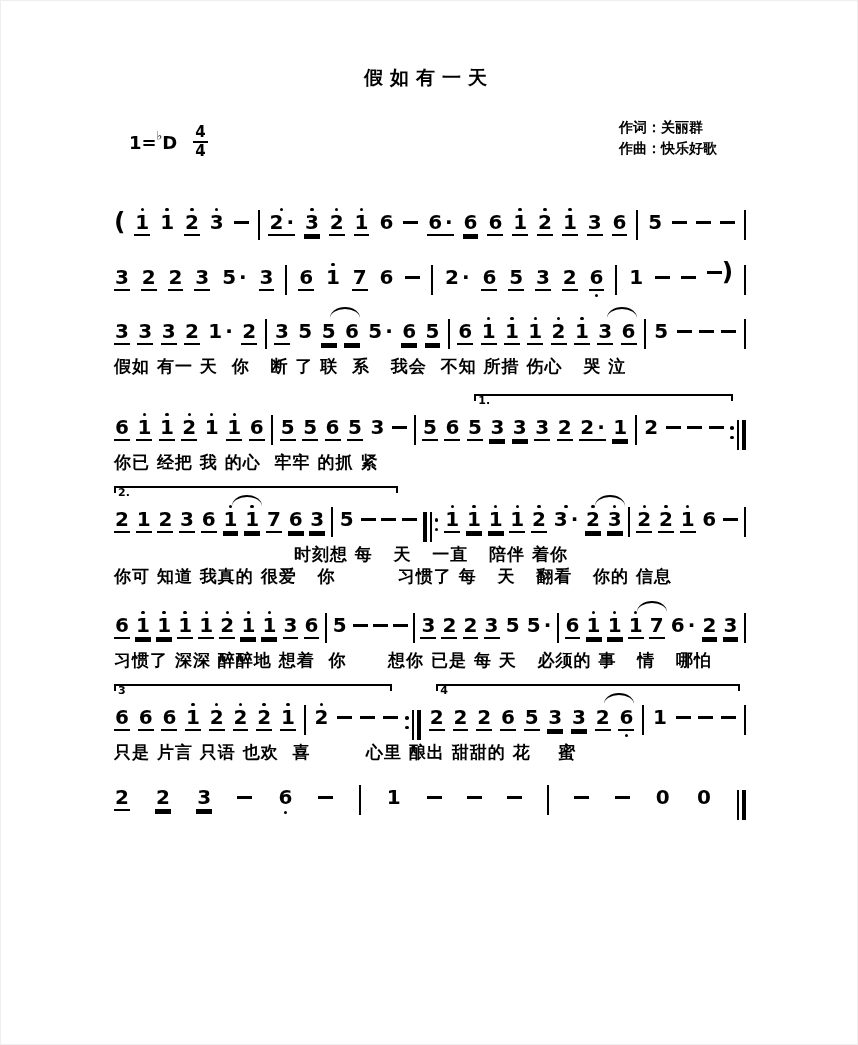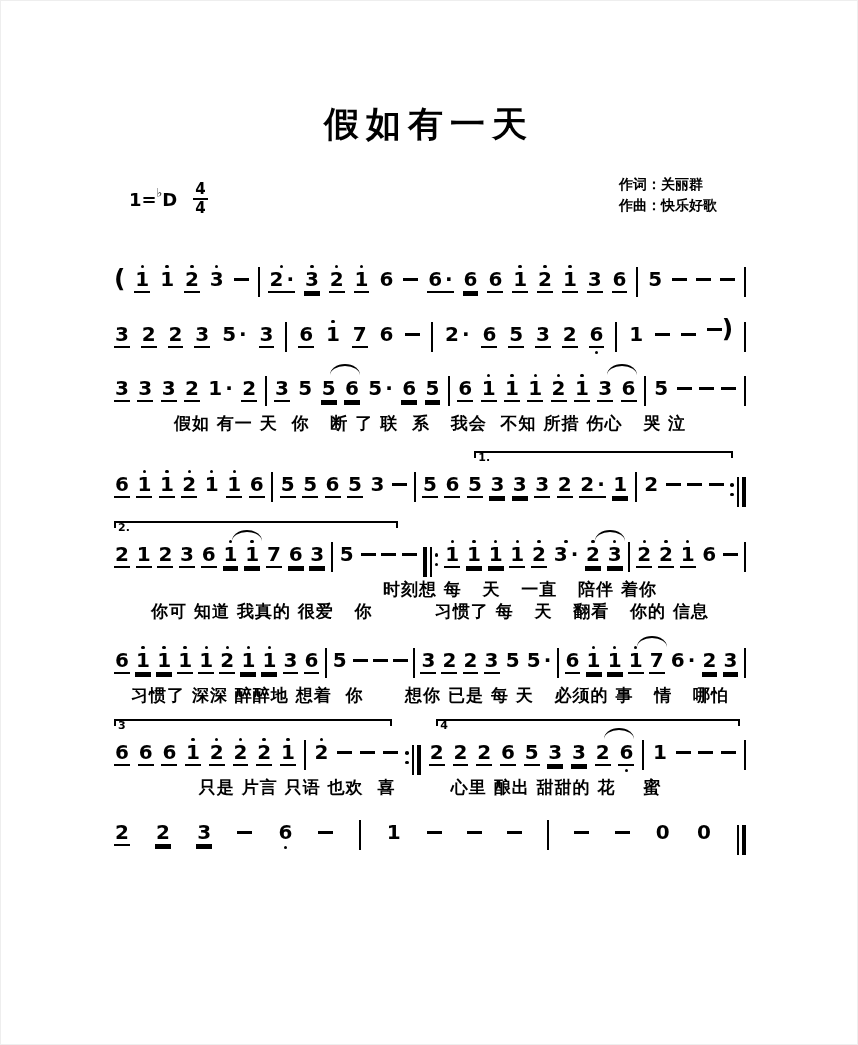--- a/index.html
+++ b/index.html
@@ -2,22 +2,22 @@
 <html><head>
 <meta charset="utf-8">
 <style>
   html,body{margin:0;padding:0;background:#fff;}
   .page{
     width:858px;height:1045px;background:#ffffff;position:relative;
     font-family:"DejaVu Sans",sans-serif;color:#000;overflow:hidden;
     box-sizing:border-box;border:1px solid #eee;
   }
   .title{
-    text-align:center;margin:0;padding-top:100px;
-    font-size:35px;font-weight:bold;letter-spacing:7px;
+    text-align:center;margin:0;padding-top:64px;
+    font-size:19px;font-weight:bold;letter-spacing:7px;
   }
   .meta{
     display:flex;justify-content:space-between;align-items:flex-end;
     margin:26px 140px 0 128px;
   }
   .keysig{display:flex;align-items:center;gap:16px;font-weight:bold;font-size:18px;}
   .keymain{display:flex;align-items:center;}
   .flat{font-size:12px;vertical-align:super;position:relative;top:-6px;}
   .timesig{display:inline-flex;flex-direction:column;align-items:center;font-size:15px;font-weight:bold;line-height:15px;}
   .timesig .tt{border-bottom:2px solid #000;padding:0 2px 1px 2px;}
@@ -52,21 +52,21 @@
 
   .slur::before{
     content:"";position:absolute;top:-7px;left:60%;width:30px;height:9px;
     border-top:2px solid #000;border-radius:50% 50% 0 0 / 100% 100% 0 0;
   }
   .volta{position:absolute;top:-16px;height:7px;border-top:2px solid #000;
     border-left:2px solid #000;border-right:2px solid #000;box-sizing:border-box;}
   .volta .vl{position:absolute;left:2px;top:0;font-size:11px;font-weight:bold;line-height:10px;}
 
   .lyrics{white-space:pre;font-size:17px;font-weight:bold;line-height:19px;
-    margin-top:3px;letter-spacing:1px;text-align:center;}
+    margin-top:3px;letter-spacing:1px;}
   .has-volta{padding-top:18px;}
   .s1{margin-top:46px;} .s2{margin-top:15px;} .s3{margin-top:14px;}
   .s4{margin-top:16px;} .s5{margin-top:12px;} .s6{margin-top:22px;}
   .s7{margin-top:12px;} .s8{margin-top:18px;}
 </style>
 </head>
 <body>
 
 <div class="page">
   <h1 class="title">假如有一天</h1>
@@ -842,20 +842,21 @@
           </div>
           <div class="rep">
             <div class="repdots">
               <div class="repdot"></div>
               <div class="repdot"></div>
             </div>
             <div class="bl"></div>
             <div class="bl thick"></div>
           </div>
         </div>
+        <div class="lyrics">你已 经把 我 的心  牢牢 的抓 紧</div>
       </div>
       <div class="system s5 has-volta">
         <div class="volta" style="left: 0%; width: 45%; top: 2px;">
           <span class="vl">2.</span>
         </div>
         <div class="notes-row">
           <div class="note u1">
             <div class="od"></div>
             <div class="dg">
               <span>2</span>

